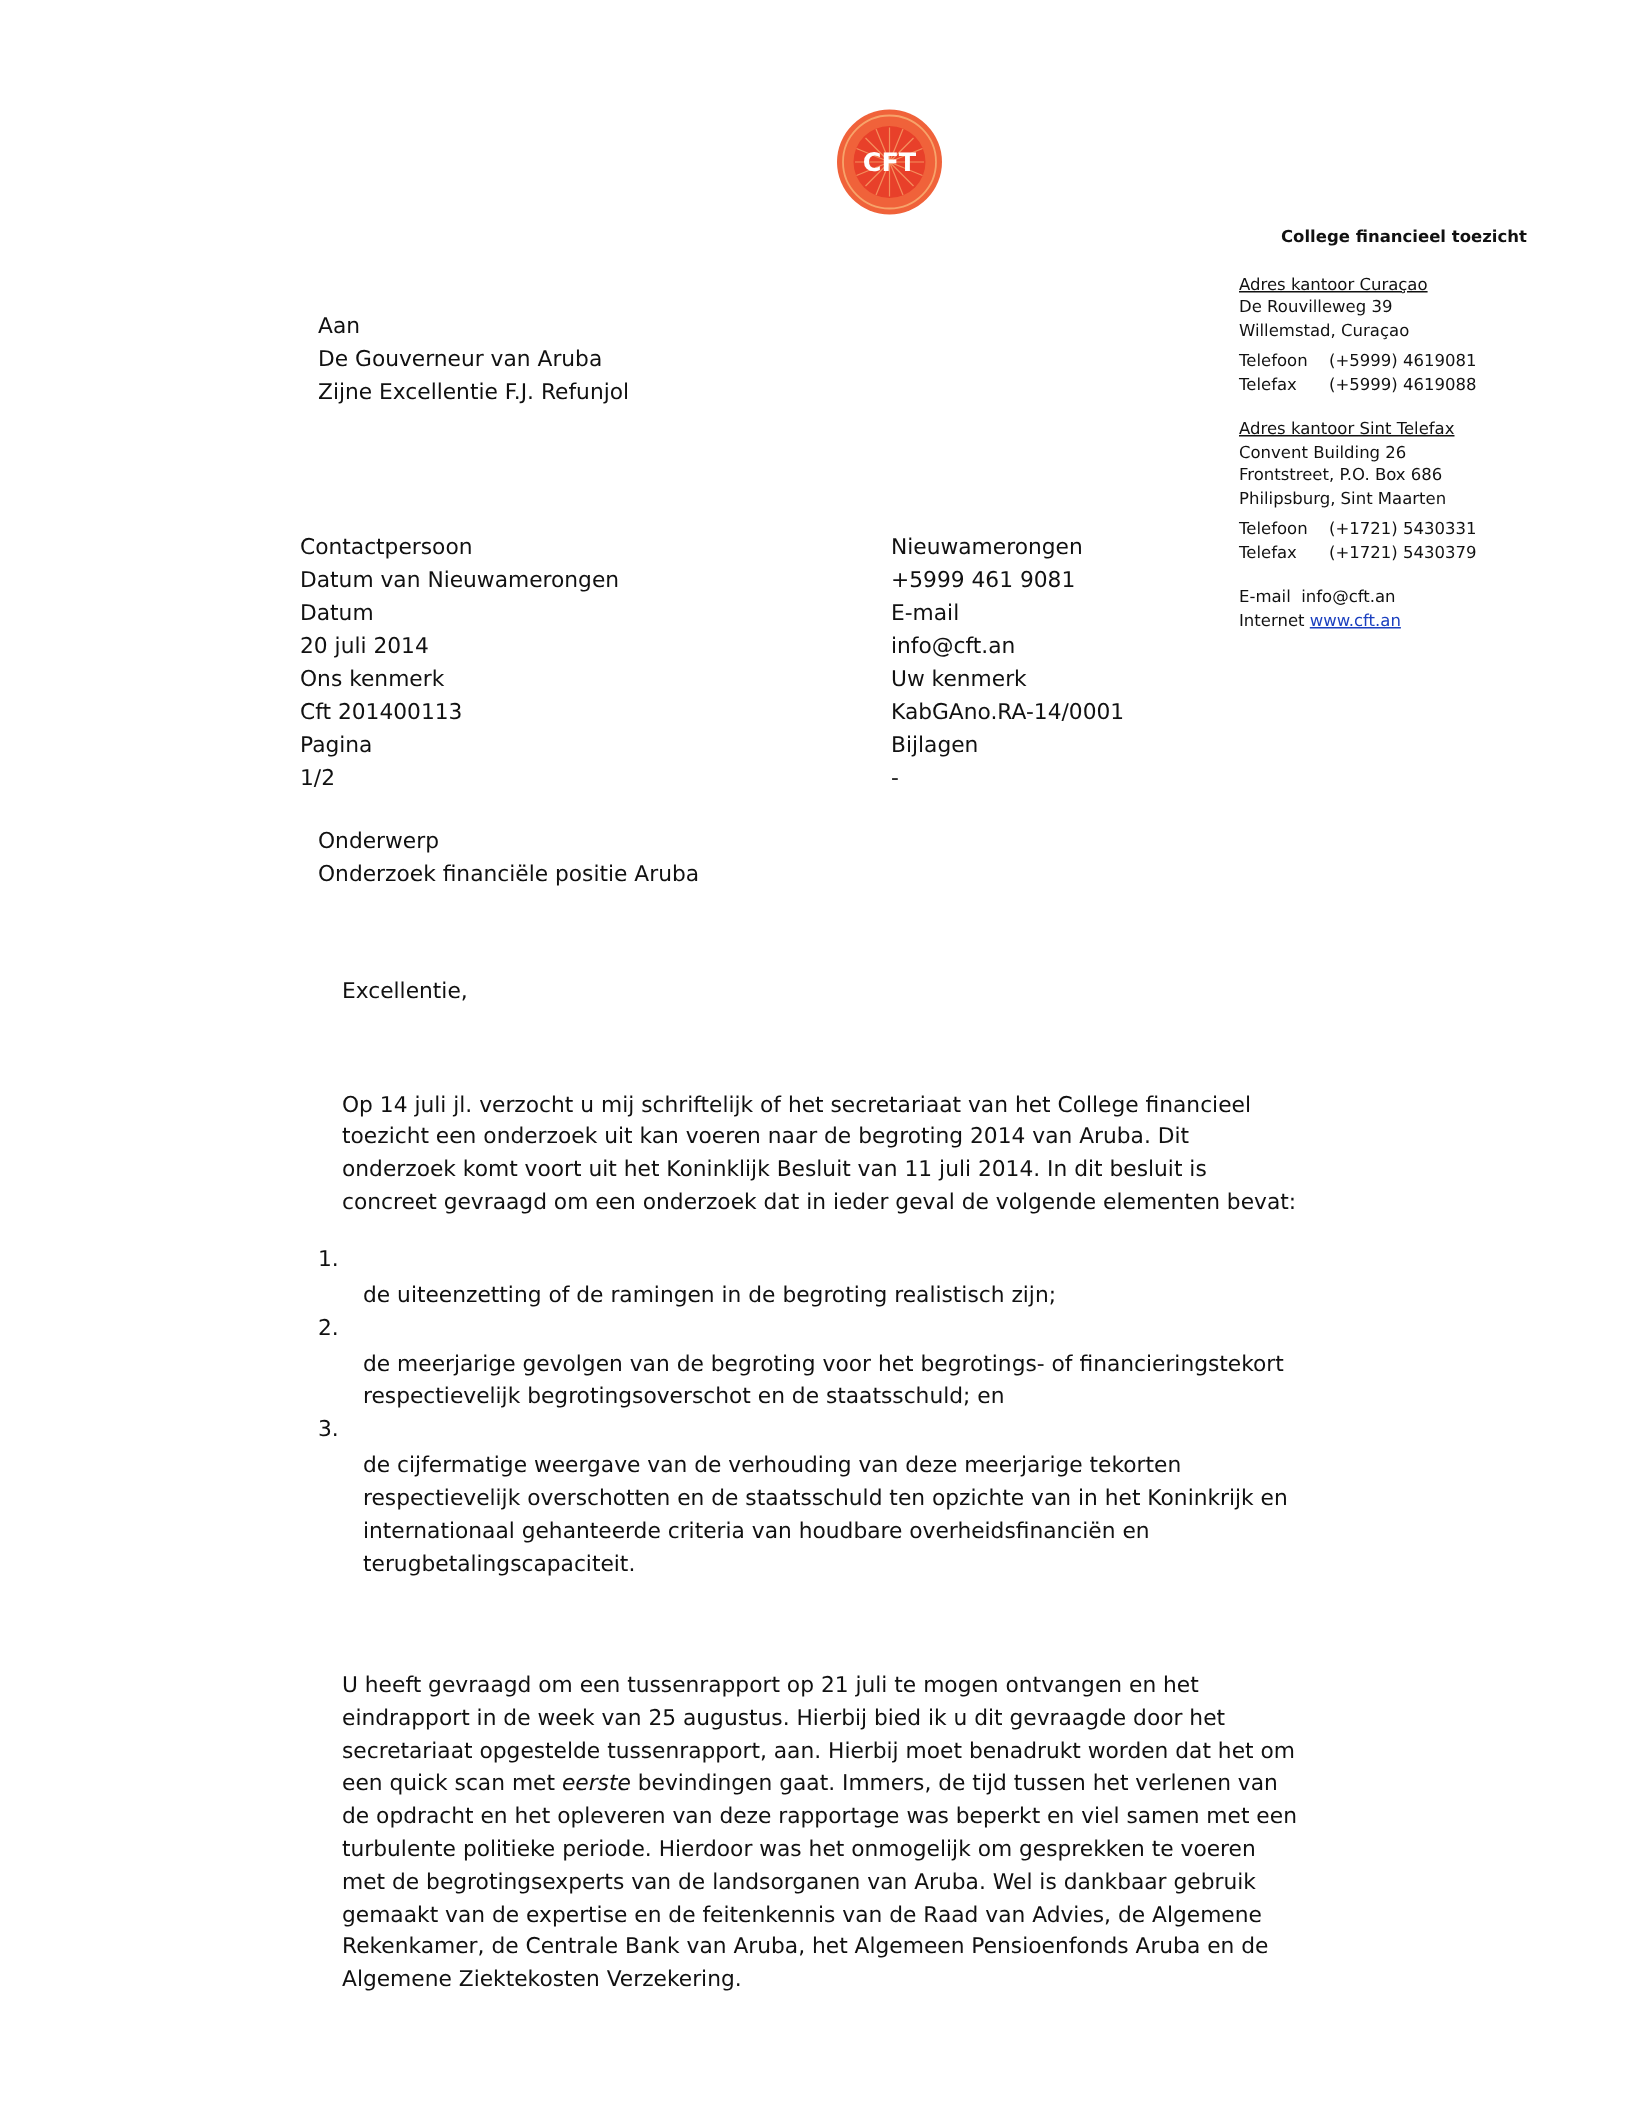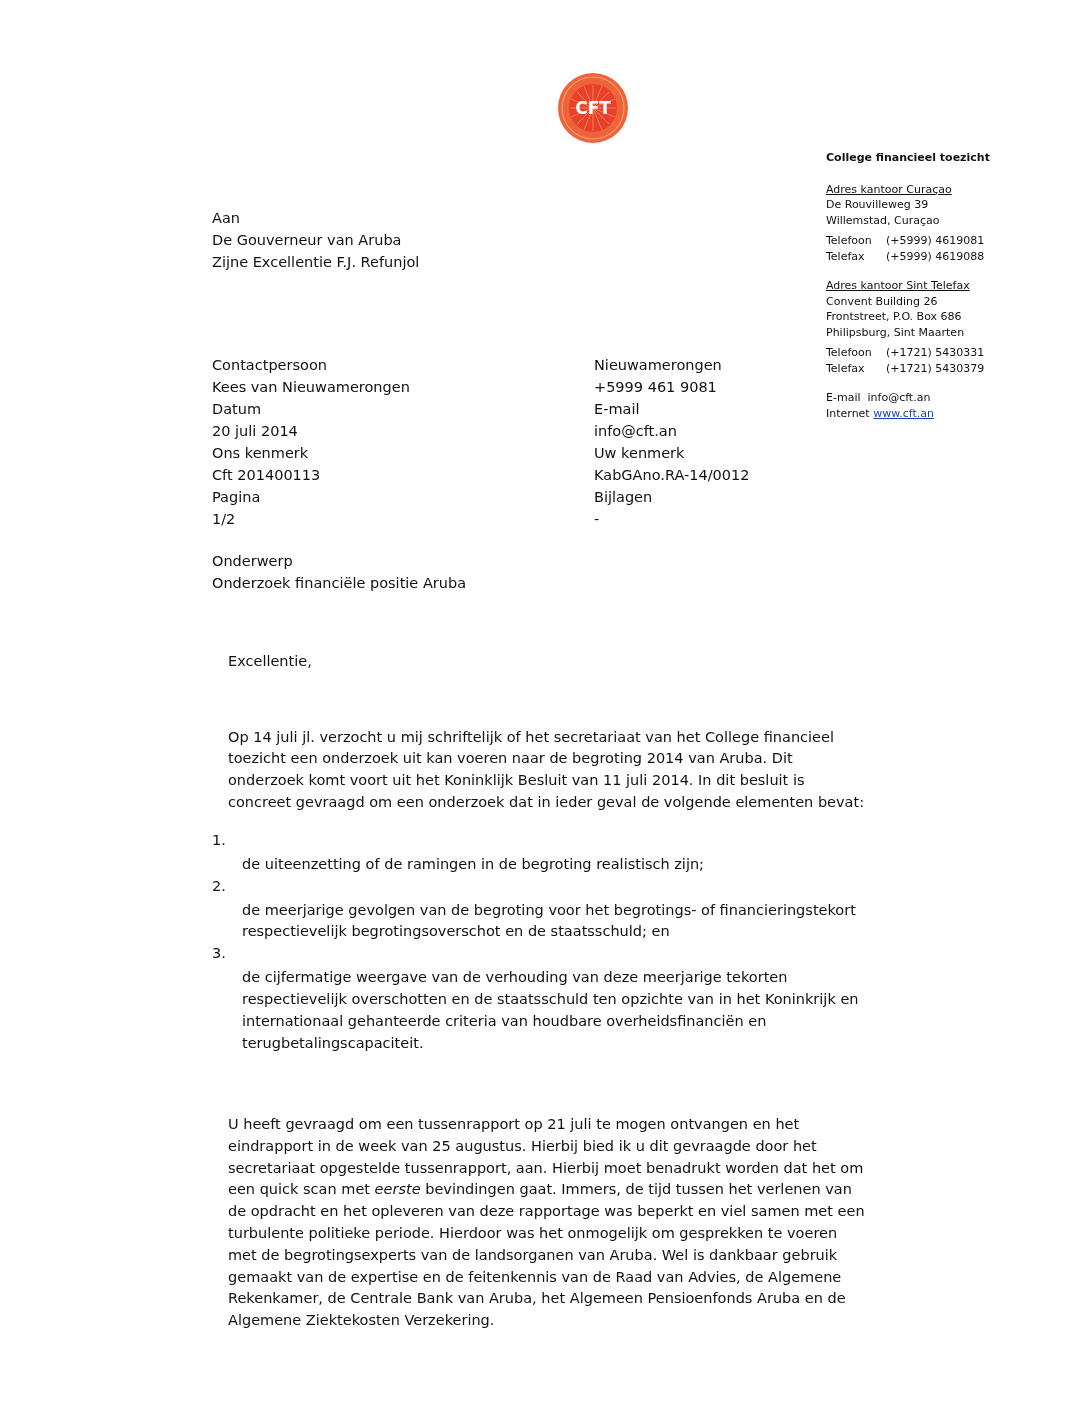--- a/index.html
+++ b/index.html
@@ -1,30 +1,30 @@
 <!DOCTYPE html>
 <html><head>
 <meta charset="utf-8">
 <style>
   html, body { margin: 0; padding: 0; background: #ffffff; }
   body { width: 1088px; height: 1408px; position: relative; overflow: hidden;
          font-family: "DejaVu Sans", sans-serif; color: #111; }
   .abs { position: absolute; }
   .logo { left: 557px; top: 72px; width: 72px; height: 72px; text-decoration: underline; }
   .side { left: 826px; top: 150px; width: 240px; font-size: 11px; line-height: 15.5px; color: #111; }
-  .side .title { font-weight: bold; margin-bottom: 16px; }
+  .side .title { font-weight: bold; margin-bottom: 16px; margin-left: 28px; }
   .side .u { text-decoration: underline; }
   .side .gap { height: 5px; }
   .side .gap2 { height: 14px; }
   .side .row { display: flex; }
   .side .row .k { width: 60px; }
   .side a { color: #1a3fbf; text-decoration: underline; }
   .main { font-size: 14.5px; line-height: 22px; }
   .addr { left: 212px; top: 171px; margin-top: 36px; }
-  .meta-l { left: 212px; top: 354px; }
+  .meta-l { left: 200px; top: 354px; }
   .meta-r { left: 594px; top: 354px; }
   .subj { left: 212px; top: 550px; }
   .body { left: 212px; top: 635px; width: 670px; font-size: 14.5px; line-height: 21.8px; }
   .body p { margin: 16px; }
   .body .sp { height: 21.8px; }
   .body ol { margin: 0; padding: 0; list-style: none; }
   .body li { display: flex; }
   .body li .n { width: 30px; flex: none; }
   .body li .t { flex: 1; margin-top: 24px; }
   em { }
@@ -91,36 +91,36 @@
 </div>
 
 <div class="abs main addr">
   <div>Aan</div>
   <div>De Gouverneur van Aruba</div>
   <div>Zijne Excellentie F.J. Refunjol</div>
 </div>
 
 <div class="abs main meta-l">
   <div>Contactpersoon</div>
-  <div>Kees van Nieuwamerongen</div>
+  <div>Datum van Nieuwamerongen</div>
   <div>Datum</div>
   <div>20 juli 2014</div>
   <div>Ons kenmerk</div>
   <div>Cft 201400113</div>
   <div>Pagina</div>
   <div>1/2</div>
 </div>
 
 <div class="abs main meta-r">
   <div>Nieuwamerongen</div>
   <div>+5999 461 9081</div>
   <div>E-mail</div>
   <div>info@cft.an</div>
   <div>Uw kenmerk</div>
-  <div>KabGAno.RA-14/0012</div>
+  <div>KabGAno.RA-14/0001</div>
   <div>Bijlagen</div>
   <div>-</div>
 </div>
 
 <div class="abs main subj">
   <div>Onderwerp</div>
   <div>Onderzoek financiële positie Aruba</div>
 </div>
 
 <div class="abs body">

